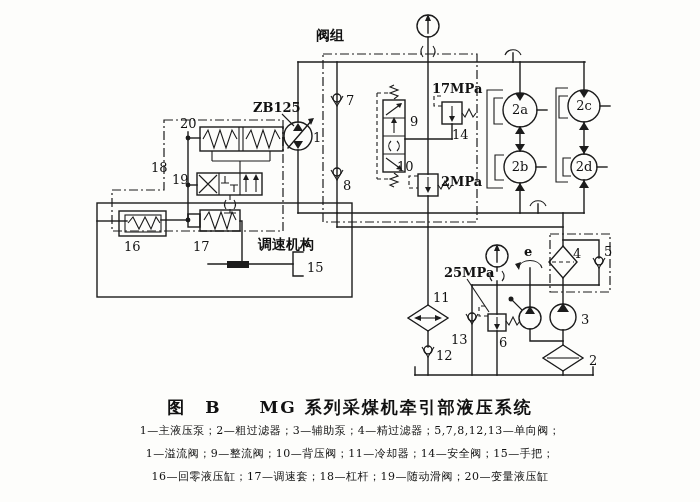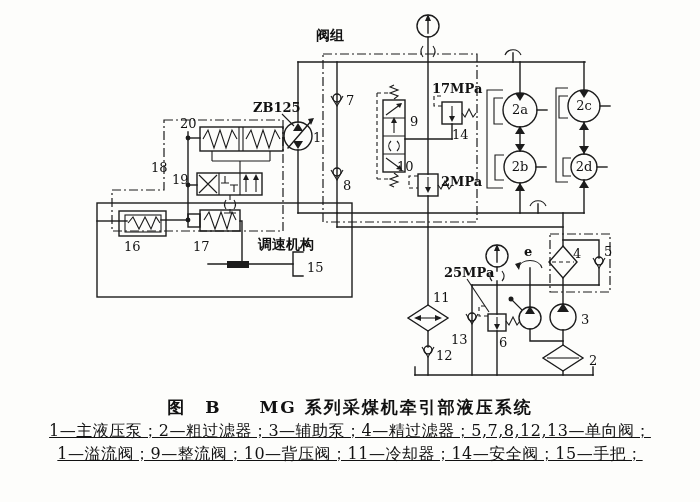--- a/index.html
+++ b/index.html
@@ -10,21 +10,21 @@
   .thin{stroke:#1c1c1c;stroke-width:1.1;fill:none;}
   .dd{stroke:#1c1c1c;stroke-width:1.2;fill:none;stroke-dasharray:9 3 2 3;}
   .dsh{stroke:#1c1c1c;stroke-width:1.1;fill:none;stroke-dasharray:4 3;}
   .fill{fill:#1c1c1c;stroke:none;}
   .box{stroke:#1c1c1c;stroke-width:1.4;fill:none;}
   .txt{font-family:"DejaVu Serif","Liberation Serif",serif;font-size:13px;fill:#111;}
   .txtb{font-family:"DejaVu Serif","Liberation Serif",serif;font-size:13px;font-weight:bold;fill:#111;}
   .cjk{font-family:"DejaVu Serif","Liberation Serif",serif;font-size:14px;font-weight:bold;fill:#111;}
   .caption{position:absolute;left:0;top:396px;width:700px;text-align:center;color:#111;}
   .cap-title{font-size:17px;font-weight:bold;white-space:pre;letter-spacing:2px;}
-  .cap-line{font-size:16px;line-height:23px;white-space:pre;letter-spacing:0.5px;text-decoration:underline;}
+  .cap-line{font-size:11px;line-height:23px;white-space:pre;letter-spacing:0.5px;}
 </style>
 </head>
 <body>
 
 <div class="page">
 <svg width="700" height="502" viewBox="0 0 700 502">
 
   <g>
     <path class="ln" d="M298,62 H585"></path>
     <path class="ln" d="M298,62 V122"></path>
@@ -319,14 +319,15 @@
       <path class="thin" d="M547,358 H579"></path>
       <text class="txt" x="589" y="365">2</text>
     </g>
   </g>
 </svg>
 
 <div class="caption">
   <div class="cap-title">图　B　　MG 系列采煤机牵引部液压系统</div>
   <div class="cap-line">1—主液压泵；2—粗过滤器；3—辅助泵；4—精过滤器；5,7,8,12,13—单向阀；</div>
   <div class="cap-line">1—溢流阀；9—整流阀；10—背压阀；11—冷却器；14—安全阀；15—手把；</div>
+  <div class="cap-line">16—回零液压缸；17—调速套；18—杠杆；19—随动滑阀；20—变量液压缸</div>
 </div>
 </div>
 
 </body></html>

